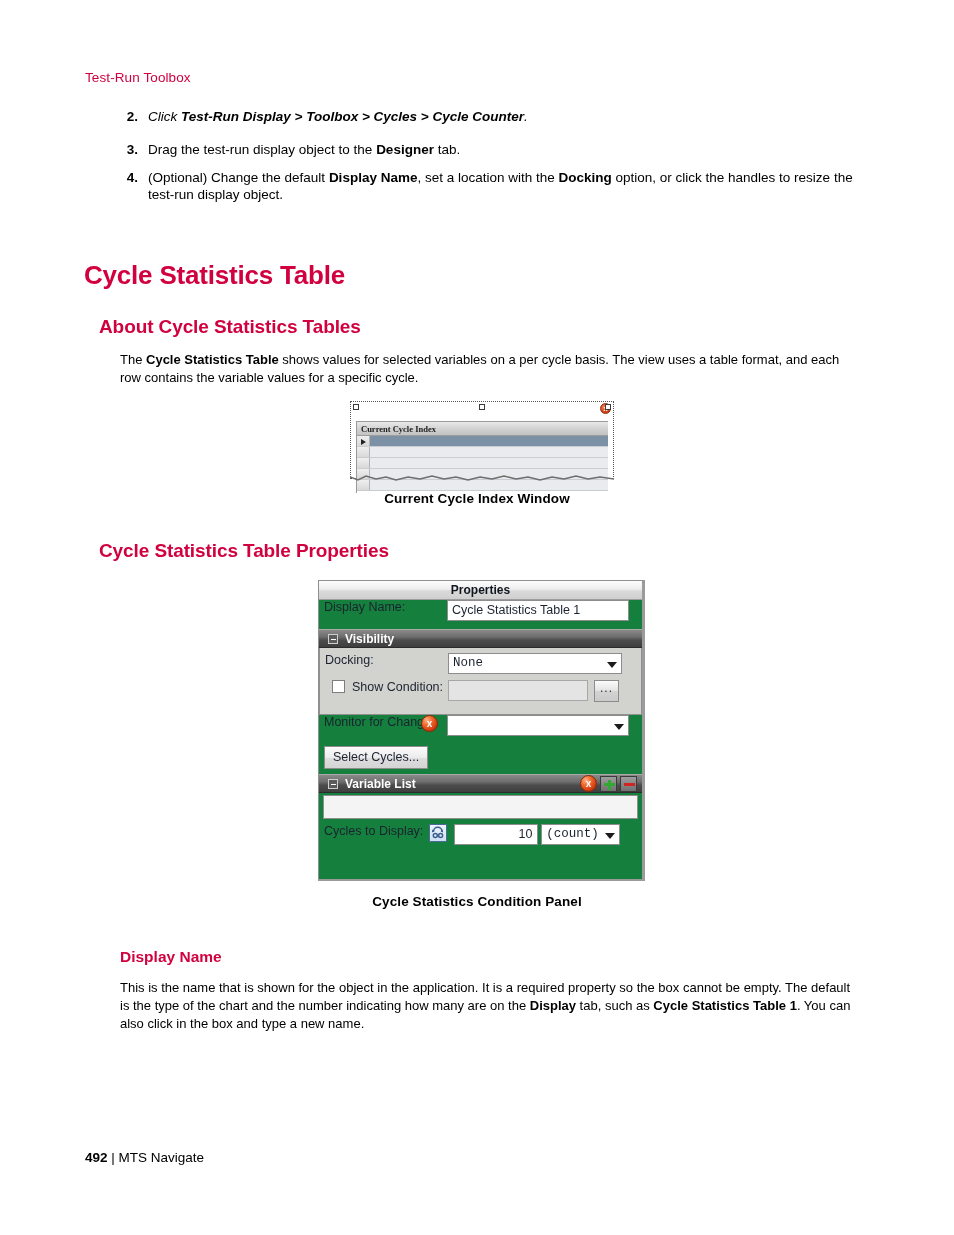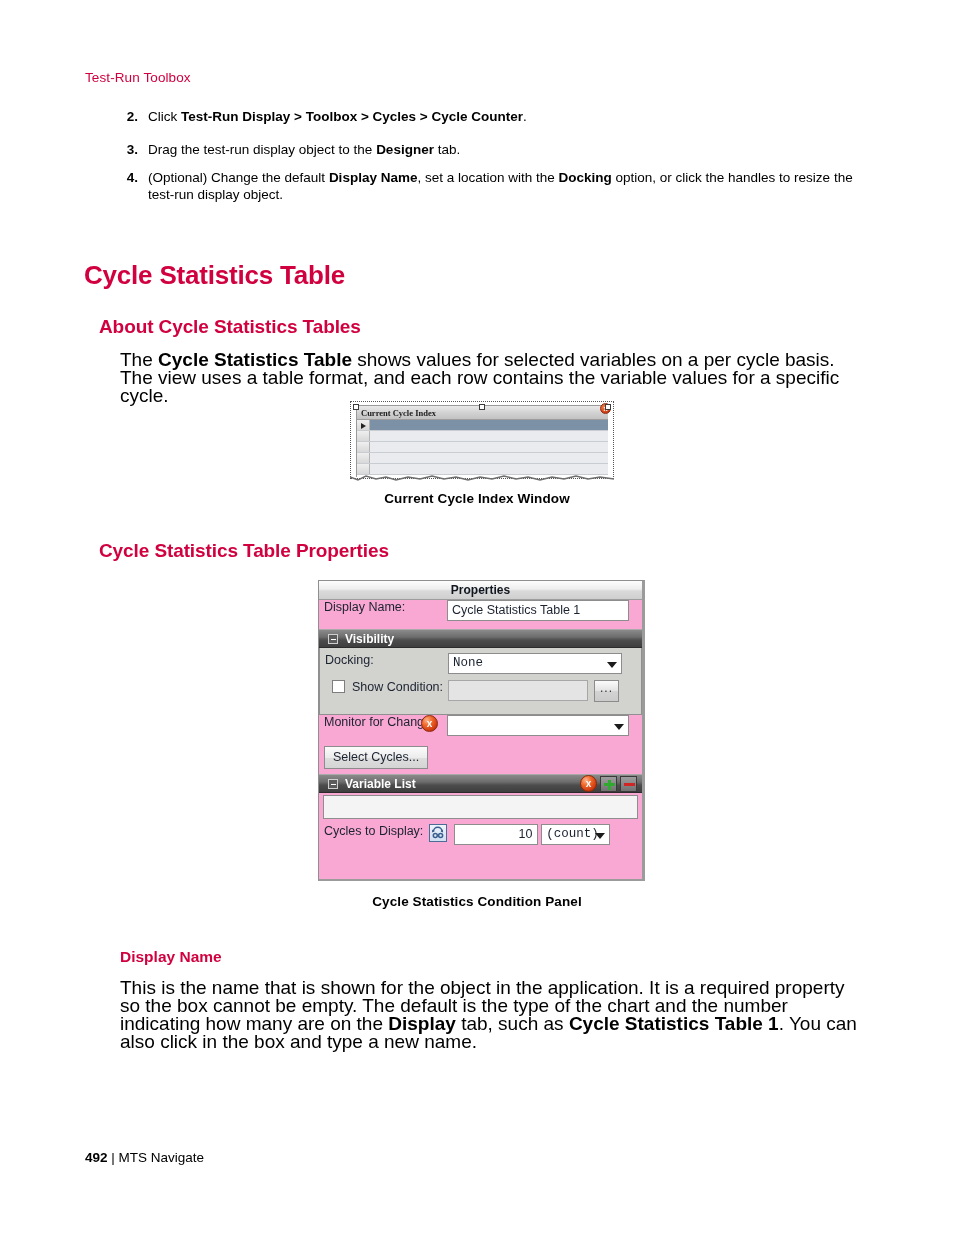--- a/index.html
+++ b/index.html
@@ -43,20 +43,21 @@
   .step-num {
     position: absolute;
     left: 0;
     top: 0;
     width: 20px;
     text-align: right;
     font-weight: bold;
   }
   .step-sub {
     margin-top: 15px;
+    font-style: italic;
   }
   .step p { margin: 0; }
   b { font-weight: bold; }
 
   
   .h1 {
     position: absolute;
     left: 84px;
     font-size: 26px;
     font-weight: bold;
@@ -77,21 +78,21 @@
     font-size: 15.5px;
     font-weight: bold;
     color: #d1003f;
   }
 
   
   .body-para {
     position: absolute;
     left: 120px;
     width: 740px;
-    font-size: 19px;
+    font-size: 13px;
     line-height: 18px;
   }
 
   
   .fig-caption {
     position: absolute;
     width: 954px;
     left: 0;
     text-align: center;
     font-size: 13.5px;
@@ -109,21 +110,21 @@
   }
   .ccix-selbox {
     position: absolute;
     left: 0; top: 0;
     width: 264px;
     height: 78px;
     border: 1px dotted #555;
   }
   .ccix-window {
     position: absolute;
-    left: 6px; top: 4px;
+    left: 6px; top: 20px;
     width: 252px;
     height: 72px;
     background: #ffffff;
     border-left: 1px solid #9a9a9a;
     border-top: 1px solid #9a9a9a;
     overflow: hidden;
   }
   .ccix-titlebar {
     height: 14px;
     background: linear-gradient(to bottom, #e9e9e9 0%, #d3d3d3 50%, #c2c2c2 100%);
@@ -182,21 +183,21 @@
     width: 264px; height: 7px;
   }
 
   
   .props-panel {
     position: absolute;
     left: 318px;
     top: 580px;
     width: 327px;
     height: 301px;
-    background: #f9a8d4;
+    background: #15803d;
     border: 1px solid #8f8f8f;
     border-right: 3px solid #9b9b9b;
     border-bottom: 2px solid #9b9b9b;
     font-family: "Liberation Sans", sans-serif;
     font-size: 12px;
     color: #1f2430;
   }
   .props-title {
     height: 19px;
     line-height: 18px;
@@ -541,21 +542,21 @@
     <span class="loop-icon" style="margin-left:6px;">
       <svg width="16" height="16" viewBox="0 0 16 16">
         <path d="M3.5 6.5 A3.6 3.6 0 0 1 12 6.5" fill="none" stroke="#3a5f8f" stroke-width="1.6"></path>
         <path d="M2.2 4.6 L4.4 6.6 L1.9 7.4 Z" fill="#3a5f8f"></path>
         <path d="M12.8 4.6 L10.6 6.6 L13.1 7.4 Z" fill="#3a5f8f"></path>
         <circle cx="5.3" cy="10.6" r="2.0" fill="none" stroke="#3a5f8f" stroke-width="1.5"></circle>
         <circle cx="10.6" cy="10.6" r="2.0" fill="none" stroke="#3a5f8f" stroke-width="1.5"></circle>
       </svg>
     </span>
     <div class="numfield" style="width:84px; margin-left:7px;">10</div>
-    <div class="combo" style="width:69px; margin-left:3px;">
+    <div class="combo" style="width:79px; margin-left:3px;">
       <span>(count)</span>
       <span class="arrow"></span>
     </div>
   </div>
 
 </div>
 
 <div class="fig-caption" style="top:894px;">Cycle Statistics Condition Panel</div>
 
 <div class="h3" style="top:948px;">Display Name</div>

